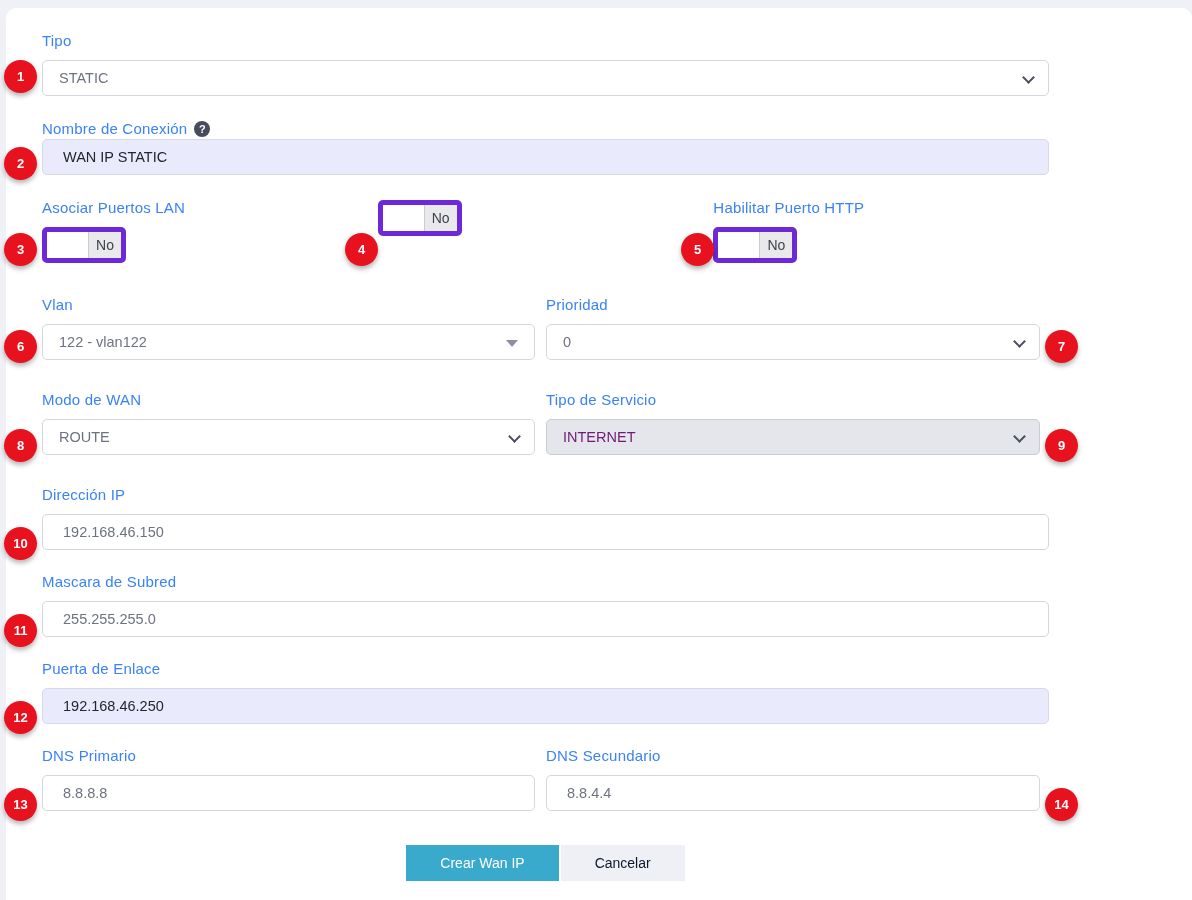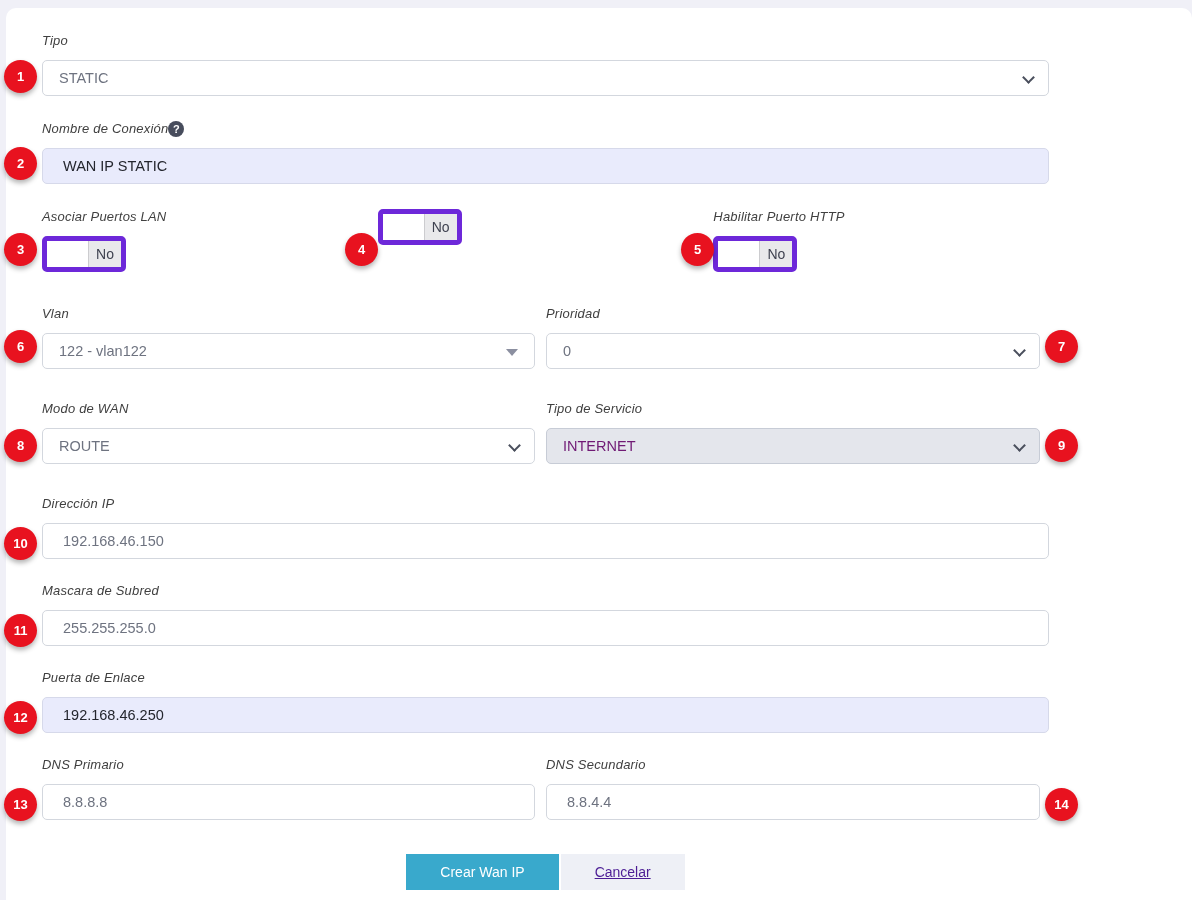--- a/index.html
+++ b/index.html
@@ -10,24 +10,24 @@
     position:relative;
     overflow:hidden;
   }
   .page { position:relative; width:1192px; height:900px; }
   .card {
     position:absolute; left:6px; top:8px; right:0; bottom:0;
     background:#ffffff; border-radius:10px 10px 0 0;
     padding:25px 143px 0 36px;
   }
   .field-label {
-    display:block; font-size:13px; line-height:16px; color:#404040;
-    letter-spacing:.2px; margin:0 0 11px 0;font-style:italic;
-  }
-  .label-wrap { display:flex; align-items:center; gap:0; margin:0 0 11px 0; }
+    display:block; font-size:15px; line-height:16px; color:#3b82f6;
+    letter-spacing:.2px; margin:0 0 11px 0;
+  }
+  .label-wrap { display:flex; align-items:center; gap:7px; margin:0 0 2px 0; }
   .label-wrap .field-label { margin:0; }
   .help-icon {
     width:16px; height:16px; border-radius:50%; background:#474c5c; color:#fff;
     font-size:11px; font-weight:bold; line-height:16px; text-align:center; display:inline-block;
     cursor:pointer;
   }
   .control {
     height:36px; width:100%; background:#fff;
     border:1px solid #d3d7de; border-radius:5px;
     font-size:14.5px; color:#6e7380;
@@ -63,21 +63,21 @@
     flex:1; background:#e9e9eb; color:#3f4250; font-size:14px;
     display:flex; align-items:center; justify-content:center;
   }
   .btn-row { width:1007px; display:flex; justify-content:center; gap:2px; }
   .btn {
     height:36px; border:none; border-radius:0; font-size:14px;
     font-family:"Liberation Sans", sans-serif; cursor:pointer;
     padding:0 34px; display:flex; align-items:center; justify-content:center;
   }
   .btn-primary { background:#39a9cc; color:#ffffff; }
-  .btn-light { background:#eef0f6; color:#4c1d95;text-decoration:underline; }
+  .btn-light { background:#eef0f6; color:#0f172a; }
   .badge {
     position:absolute; width:33px; height:33px; border-radius:50%;
     background:#e8121f; color:#ffffff; font-size:13px; font-weight:bold;
     display:flex; align-items:center; justify-content:center;
     box-shadow:0 3px 5px rgba(0,0,0,.3); z-index:5;
   }
   .b1  { left:4px;    top:60px;  }
   .b2  { left:4px;    top:147px; }
   .b3  { left:4px;    top:233px; }
   .b4  { left:345px;  top:233px; }

